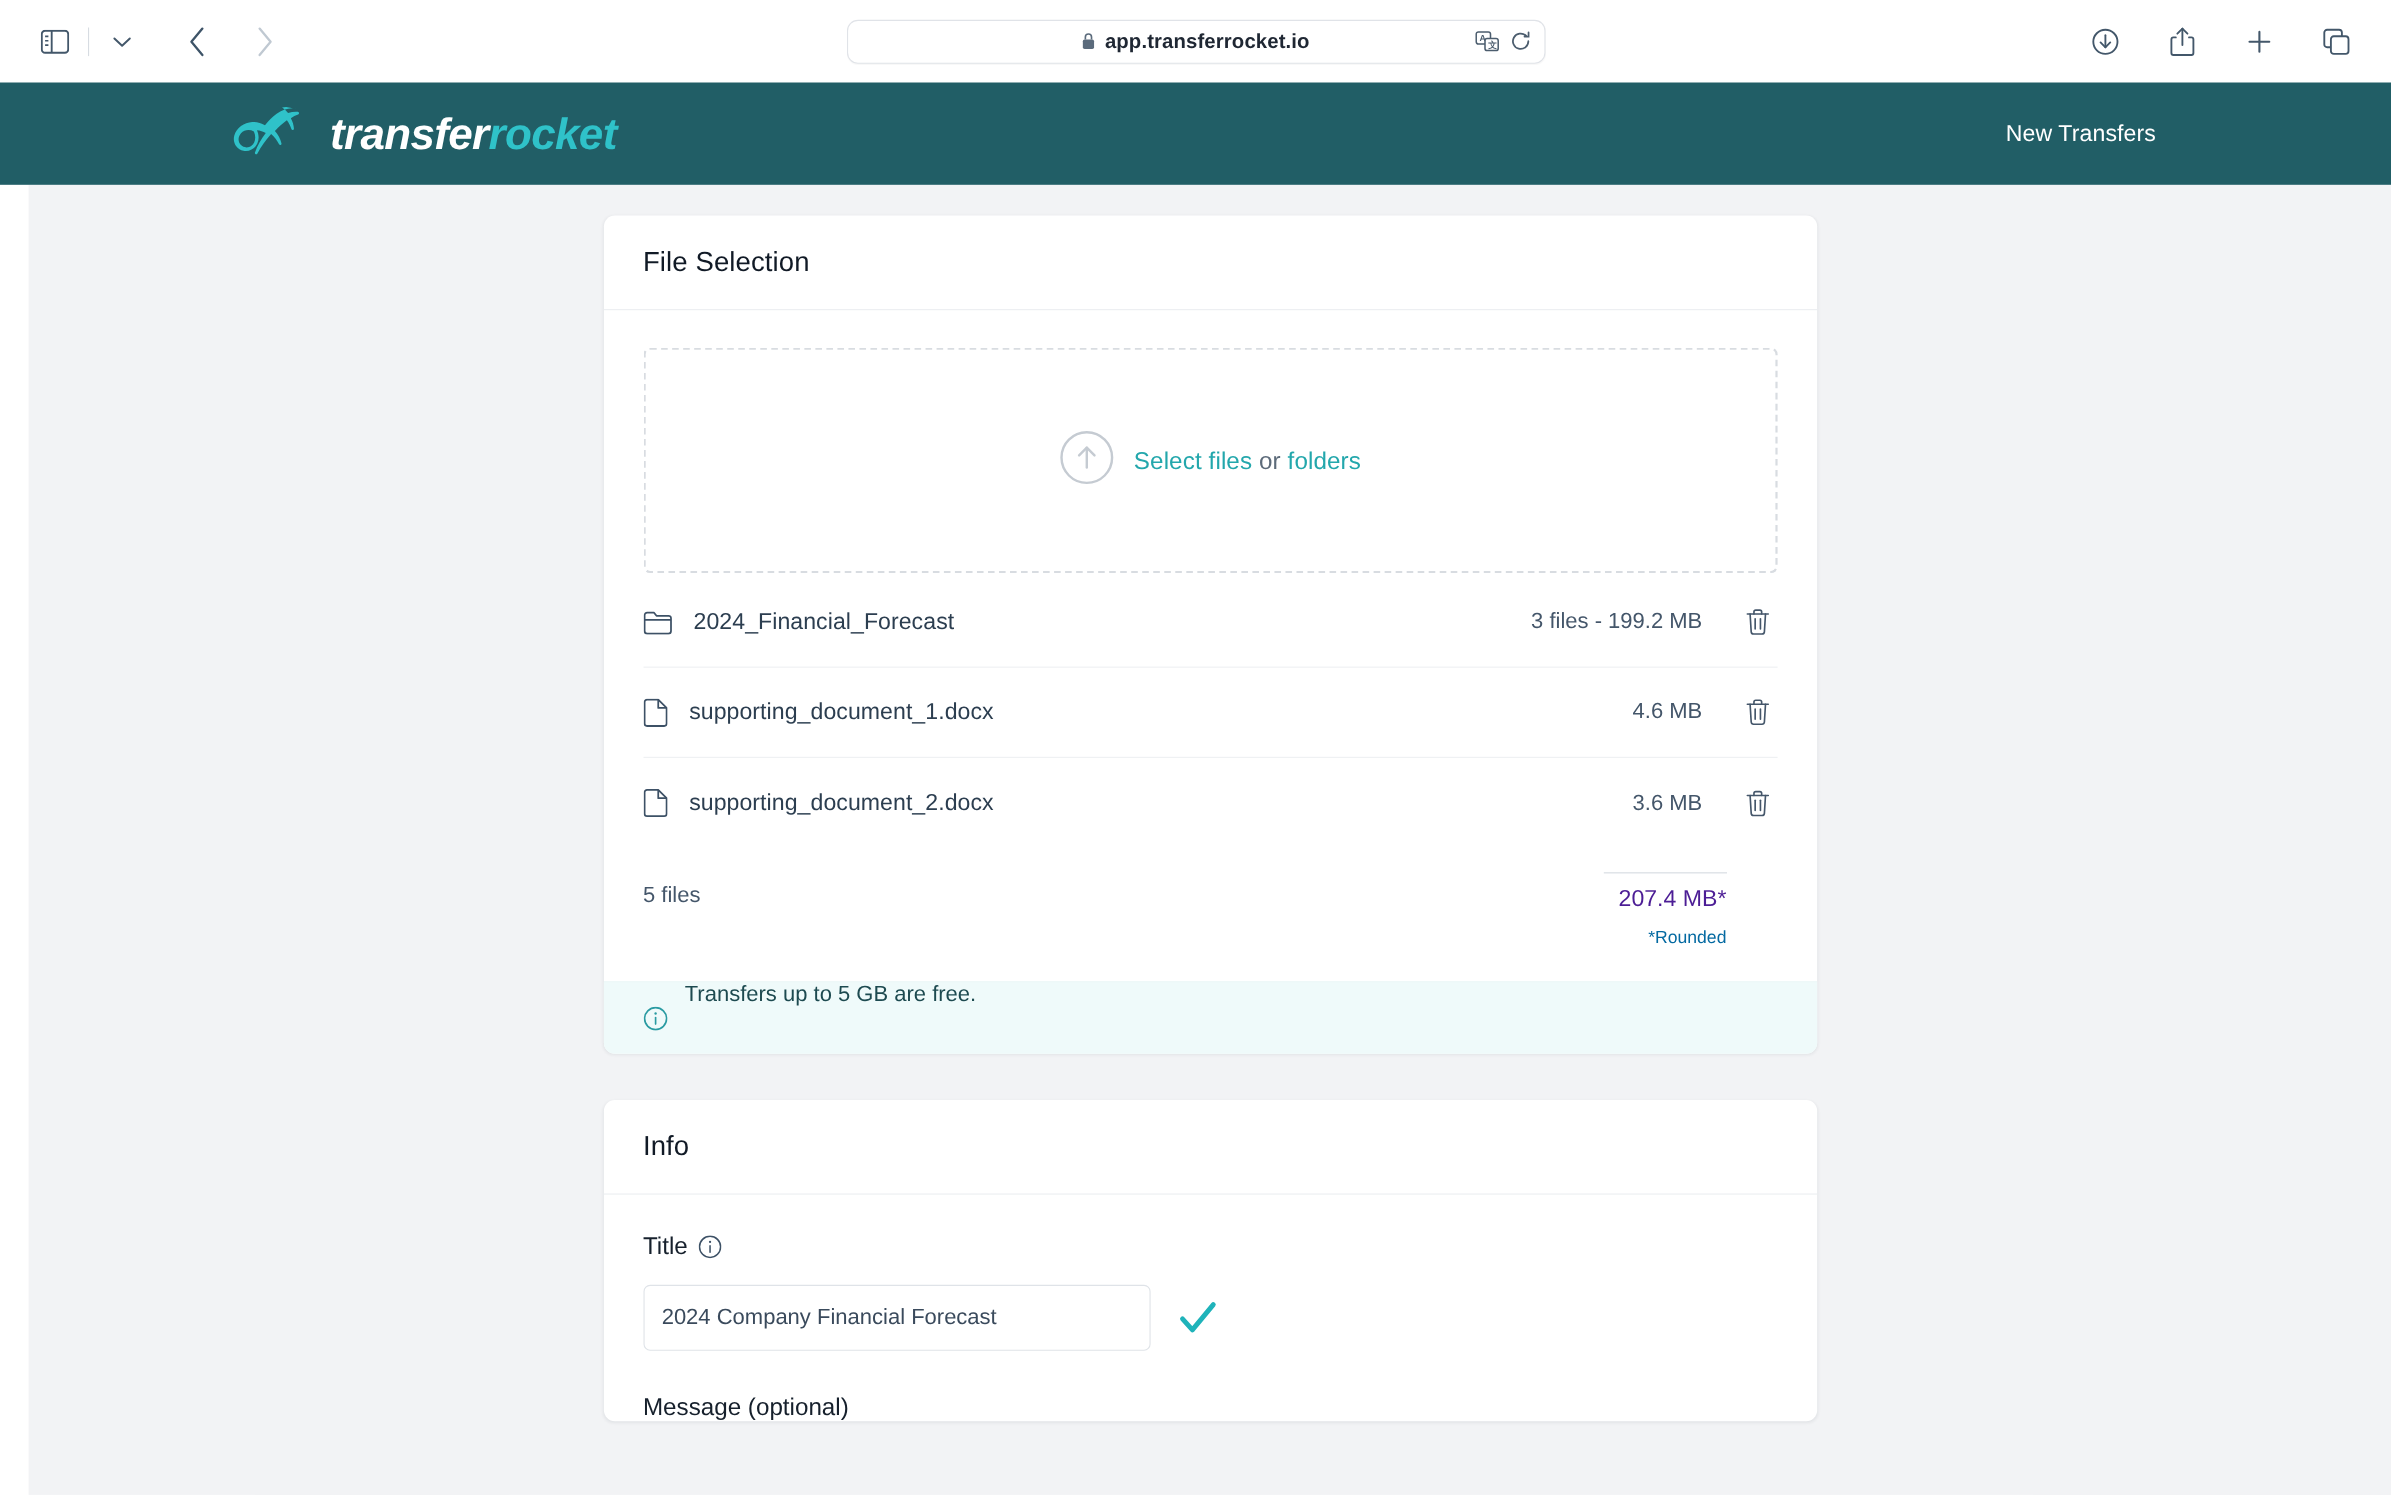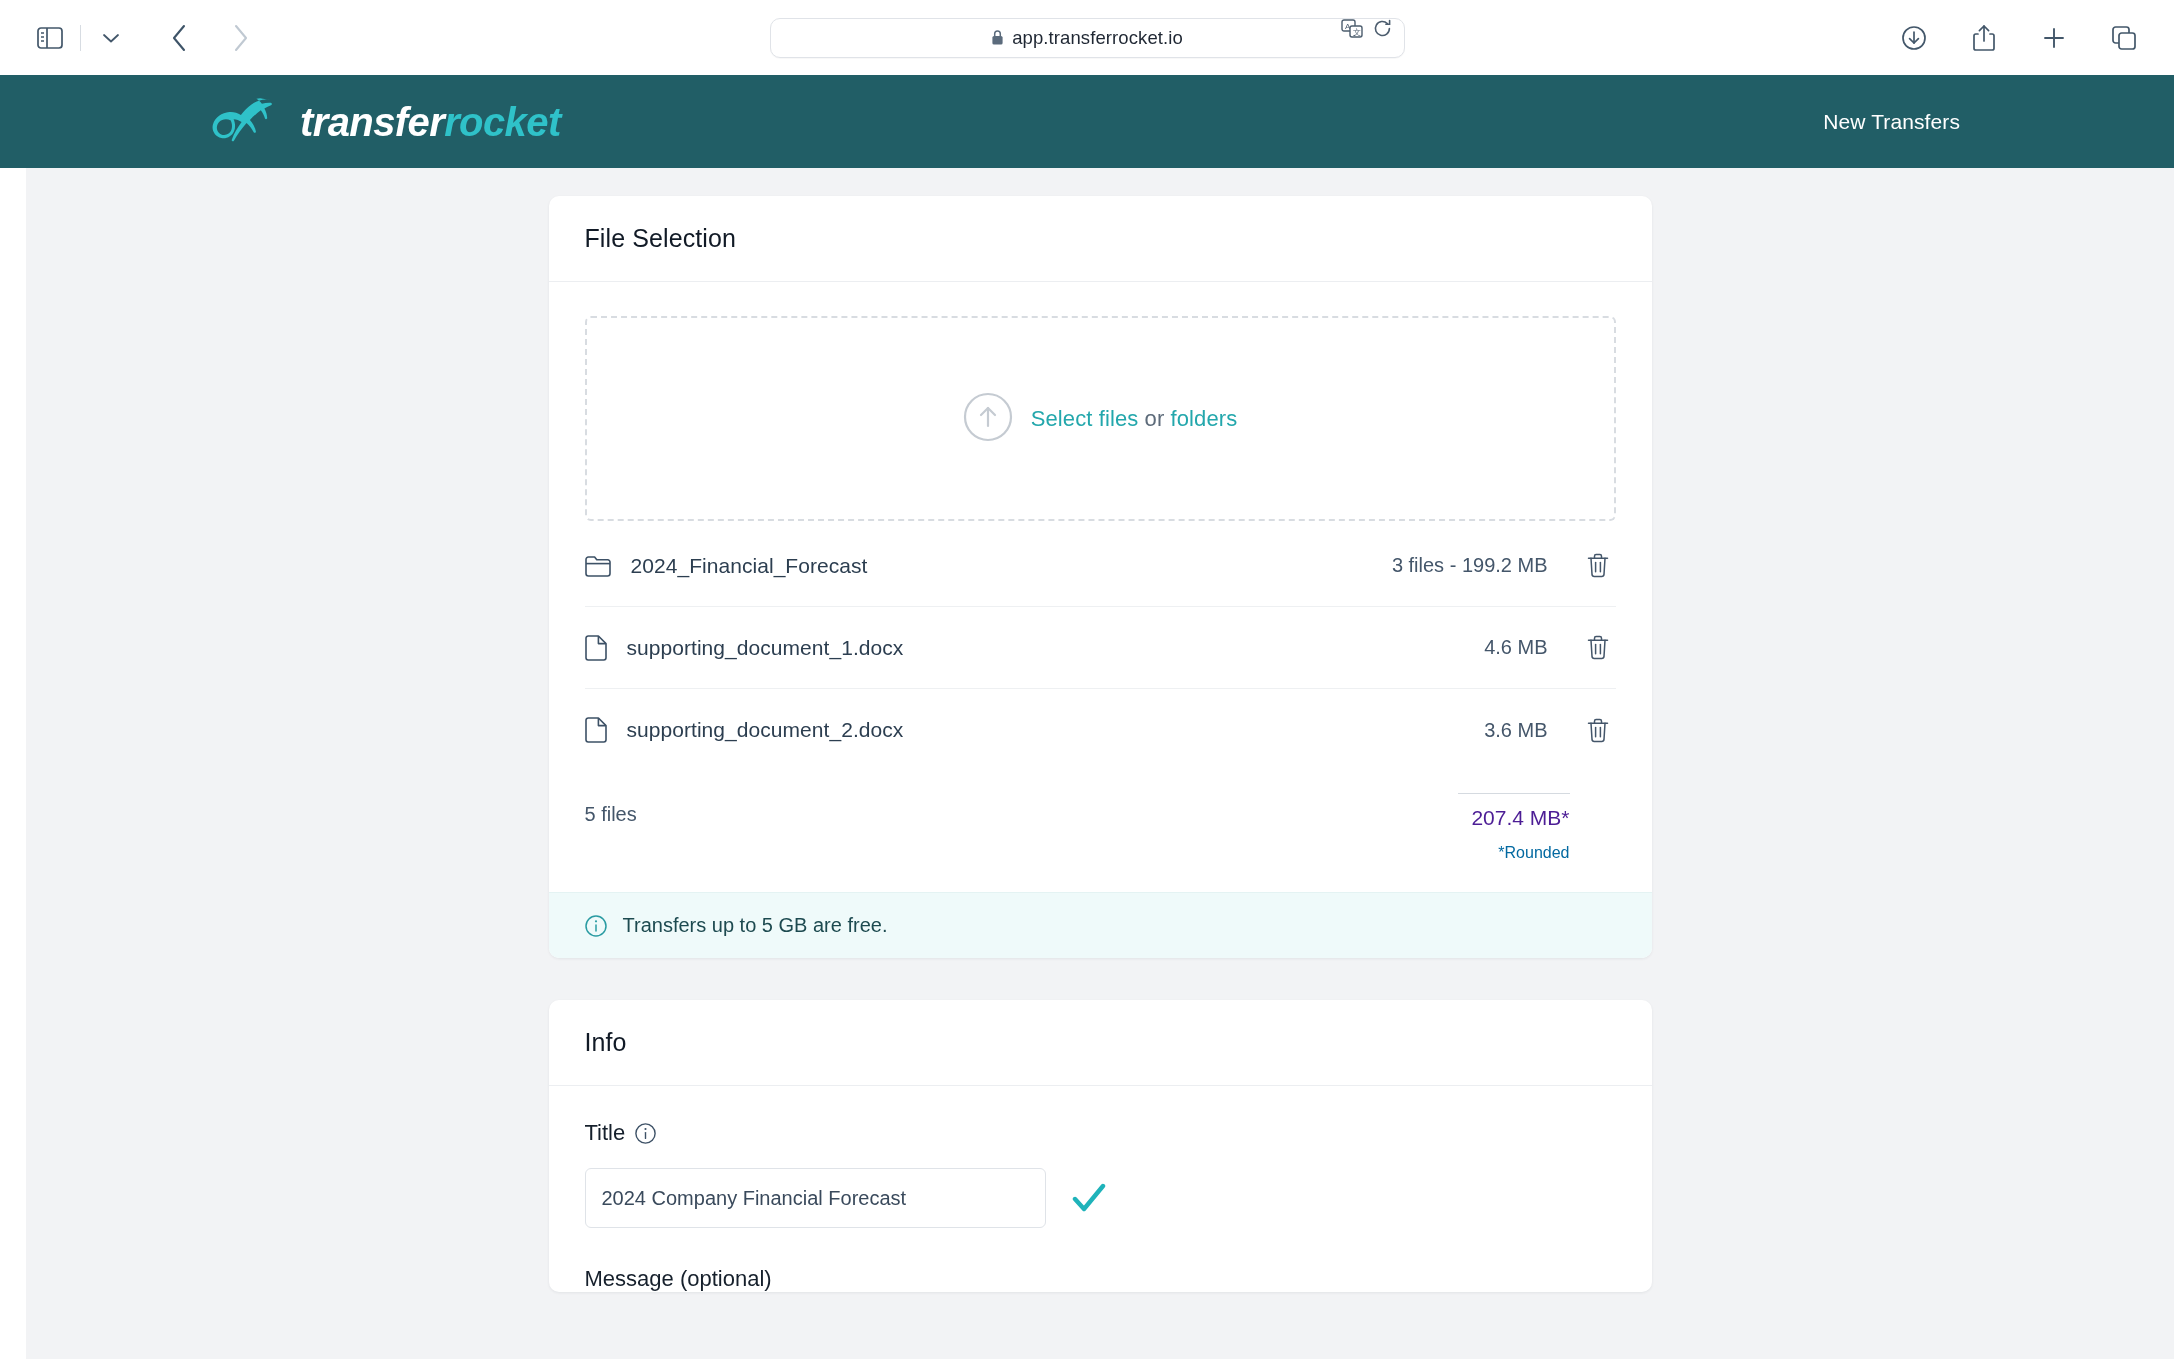--- a/index.html
+++ b/index.html
@@ -57,23 +57,25 @@
   }
 
   .url-bar {
     pointer-events: auto;
     width: 635px;
     height: 40px;
     border: 1px solid #e0e3e8;
     border-radius: 10px;
     background: #ffffff;
     display: flex;
+    align-items: center;
     justify-content: center;
     position: relative;
     box-shadow: 0 1px 1px rgba(0,0,0,0.03);
+    font-weight: bold;
   }
 
   .url-text-group {
     display: flex;
     align-items: center;
     gap: 8px;
   }
 
   .url-text {
     font-size: 18.5px;
@@ -267,21 +269,20 @@
   }
 
   
   .banner {
     margin-top: 30px;
     background: #effafa;
     border-top: 1px solid #e4f3f3;
     border-radius: 0 0 10px 10px;
     height: 66px;
     display: flex;
-    align-items: center;
     padding: 0 36px;
     gap: 16px;
   }
 
   .banner-icon { color: #2a9ba2; display: flex; align-items: center; }
 
   .banner-text {
     font-size: 20px;
     color: #1d4a50;
   }

